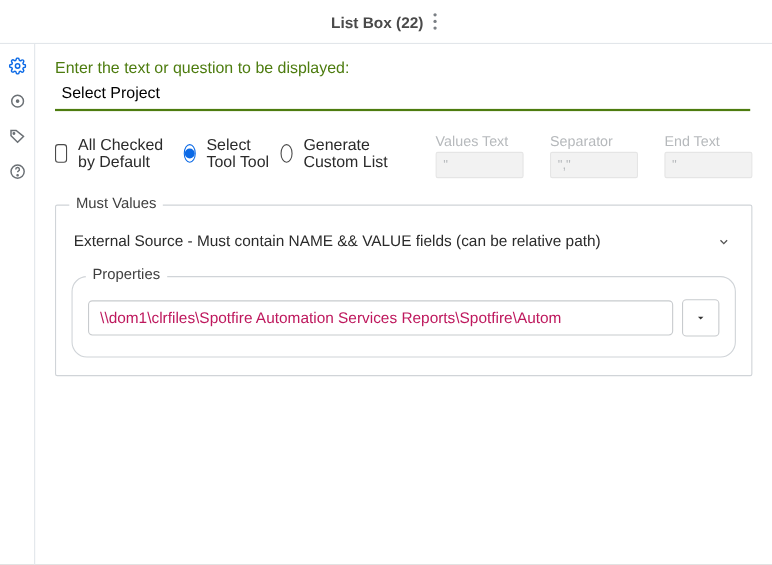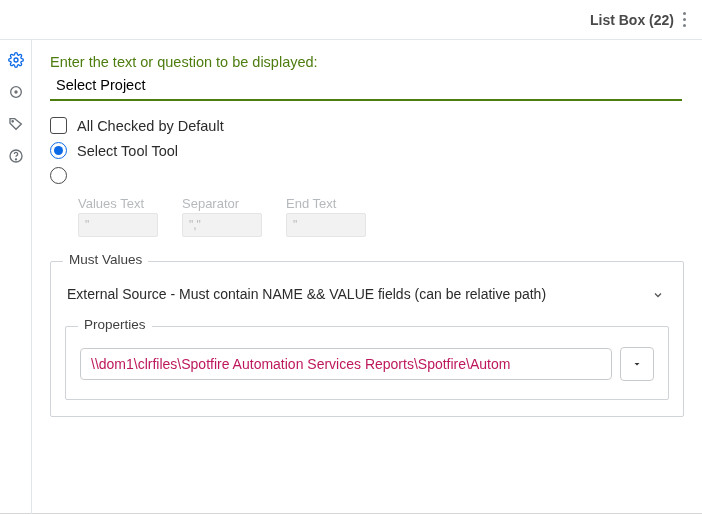--- a/index.html
+++ b/index.html
@@ -1,19 +1,19 @@
 <!DOCTYPE html>
 <html><head>
 <meta charset="utf-8">
 <style>
   * { box-sizing: border-box; font-family: "Segoe UI", Tahoma, sans-serif; }
   html, body { margin: 0; padding: 0; background: #ffffff; color: #333; }
   .window { width: 702px; height: 514px; border: 1px solid #d6d6d6; border-top: none; border-left: none; border-right: none; }
   .titlebar {
-    display: flex; align-items: center; justify-content: flex-end;
+    display: flex; align-items: center; justify-content: center;
     padding: 0 8px 0 12px; height: 40px; border-bottom: 1px solid #e2e6ea;
   }
   .titlebar-left { display: flex; align-items: baseline; gap: 6px; font-size: 14px; }
   .titlebar-title { font-weight: 700; color: #4a4a4a; }
   .titlebar-sub { color: #8a8f94; font-weight: 400; }
   .titlebar-kebab { width: 20px; height: 24px; display: flex; flex-direction: column; justify-content: center; align-items: center; gap: 3px; border-radius: 3px; }
   .titlebar-kebab span { width: 3px; height: 3px; background: #7a7f84; border-radius: 50%; }
   .body { display: flex; height: calc(514px - 40px); }
   .leftrail {
     width: 32px; min-width: 32px; border-right: 1px solid #e2e6ea;
@@ -21,21 +21,21 @@
     padding-top: 10px; color: #6b7075;
   }
   .rail-icon { width: 20px; height: 20px; display: flex; align-items: center; justify-content: center; border-radius: 3px; }
   .rail-icon.active { color: #0c6ae6; }
   .main { flex: 1; padding: 14px 18px 0 18px; overflow: hidden; }
   .prompt-label { font-size: 14.5px; color: #4d7c0f; margin-bottom: 4px; }
   .prompt-field {
     width: calc(100% - 2px); font-size: 14.5px; padding: 3px 6px 6px 6px;
     border: none; border-bottom: 2px solid #4d7c0f; outline: none;
   }
-  .option-stack { margin-top: 16px; display: flex; flex-direction: column; gap: 8px; }
+  .option-stack { margin-top: 16px; display: flex; flex-direction: row; gap: 8px; }
   .option-row { display: flex; align-items: center; gap: 10px; font-size: 14.5px; color: #2b2b2b; }
   .checkbox-box {
     width: 17px; height: 17px; border: 1.5px solid #4a4a4a; border-radius: 3px; background: #fff;
   }
   .radio-outer {
     width: 17px; height: 17px; border: 1.5px solid #4a4a4a; border-radius: 50%;
     display: flex; align-items: center; justify-content: center;
   }
   .radio-outer.selected { border-color: #0c6ae6; }
   .radio-inner { width: 9px; height: 9px; background: #0c6ae6; border-radius: 50%; }
@@ -54,21 +54,21 @@
     position: absolute; top: -10px; left: 12px; padding: 0 6px; background: #fff;
     font-size: 13.5px; color: #3f3f3f;
   }
   .select-row { display: flex; align-items: flex-end; }
   .select-text {
     flex: 1; font-size: 14px; color: #2b2b2b; padding: 4px 2px;
     white-space: nowrap; overflow: hidden; text-overflow: ellipsis;
   }
   .chevron-box { width: 22px; height: 22px; display: flex; align-items: center; justify-content: center; color: #555; }
   .inner-fieldset {
-    position: relative; border: 1px solid #d0d4d8; border-radius: 2px;
+    position: relative; border: 1px solid #d0d4d8; border-radius: 14px;
     margin-top: 20px; padding: 20px 14px 18px 14px;
   }
   .inner-fieldset > .legend {
     position: absolute; top: -10px; left: 12px; padding: 0 6px; background: #fff;
     font-size: 13.5px; color: #3f3f3f;
   }
   .path-row { display: flex; align-items: center; gap: 8px; }
   .path-input {
     flex: 1; font-size: 14px; padding: 7px 10px; border: 1px solid #c8cbce; border-radius: 4px;
     white-space: nowrap; overflow: hidden; text-overflow: ellipsis; color: #be185d;
@@ -133,20 +133,21 @@
           <span>All Checked by Default</span>
         </div>
         <div class="option-row">
           <div class="radio-outer selected">
             <div class="radio-inner"></div>
           </div>
           <span>Select Tool Tool</span>
         </div>
         <div class="option-row">
           <div class="radio-outer"></div>
+          <span>Generate Custom List</span>
         </div>
         <div class="sub-fields">
           <div class="sub-col">
             <div class="sub-label">Values Text</div>
             <input class="sub-input" disabled="" value="&quot;" style="">
           </div>
           <div class="sub-col">
             <div class="sub-label">Separator</div>
             <input class="sub-input" disabled="" value="&quot;,&quot;" style="">
           </div>

